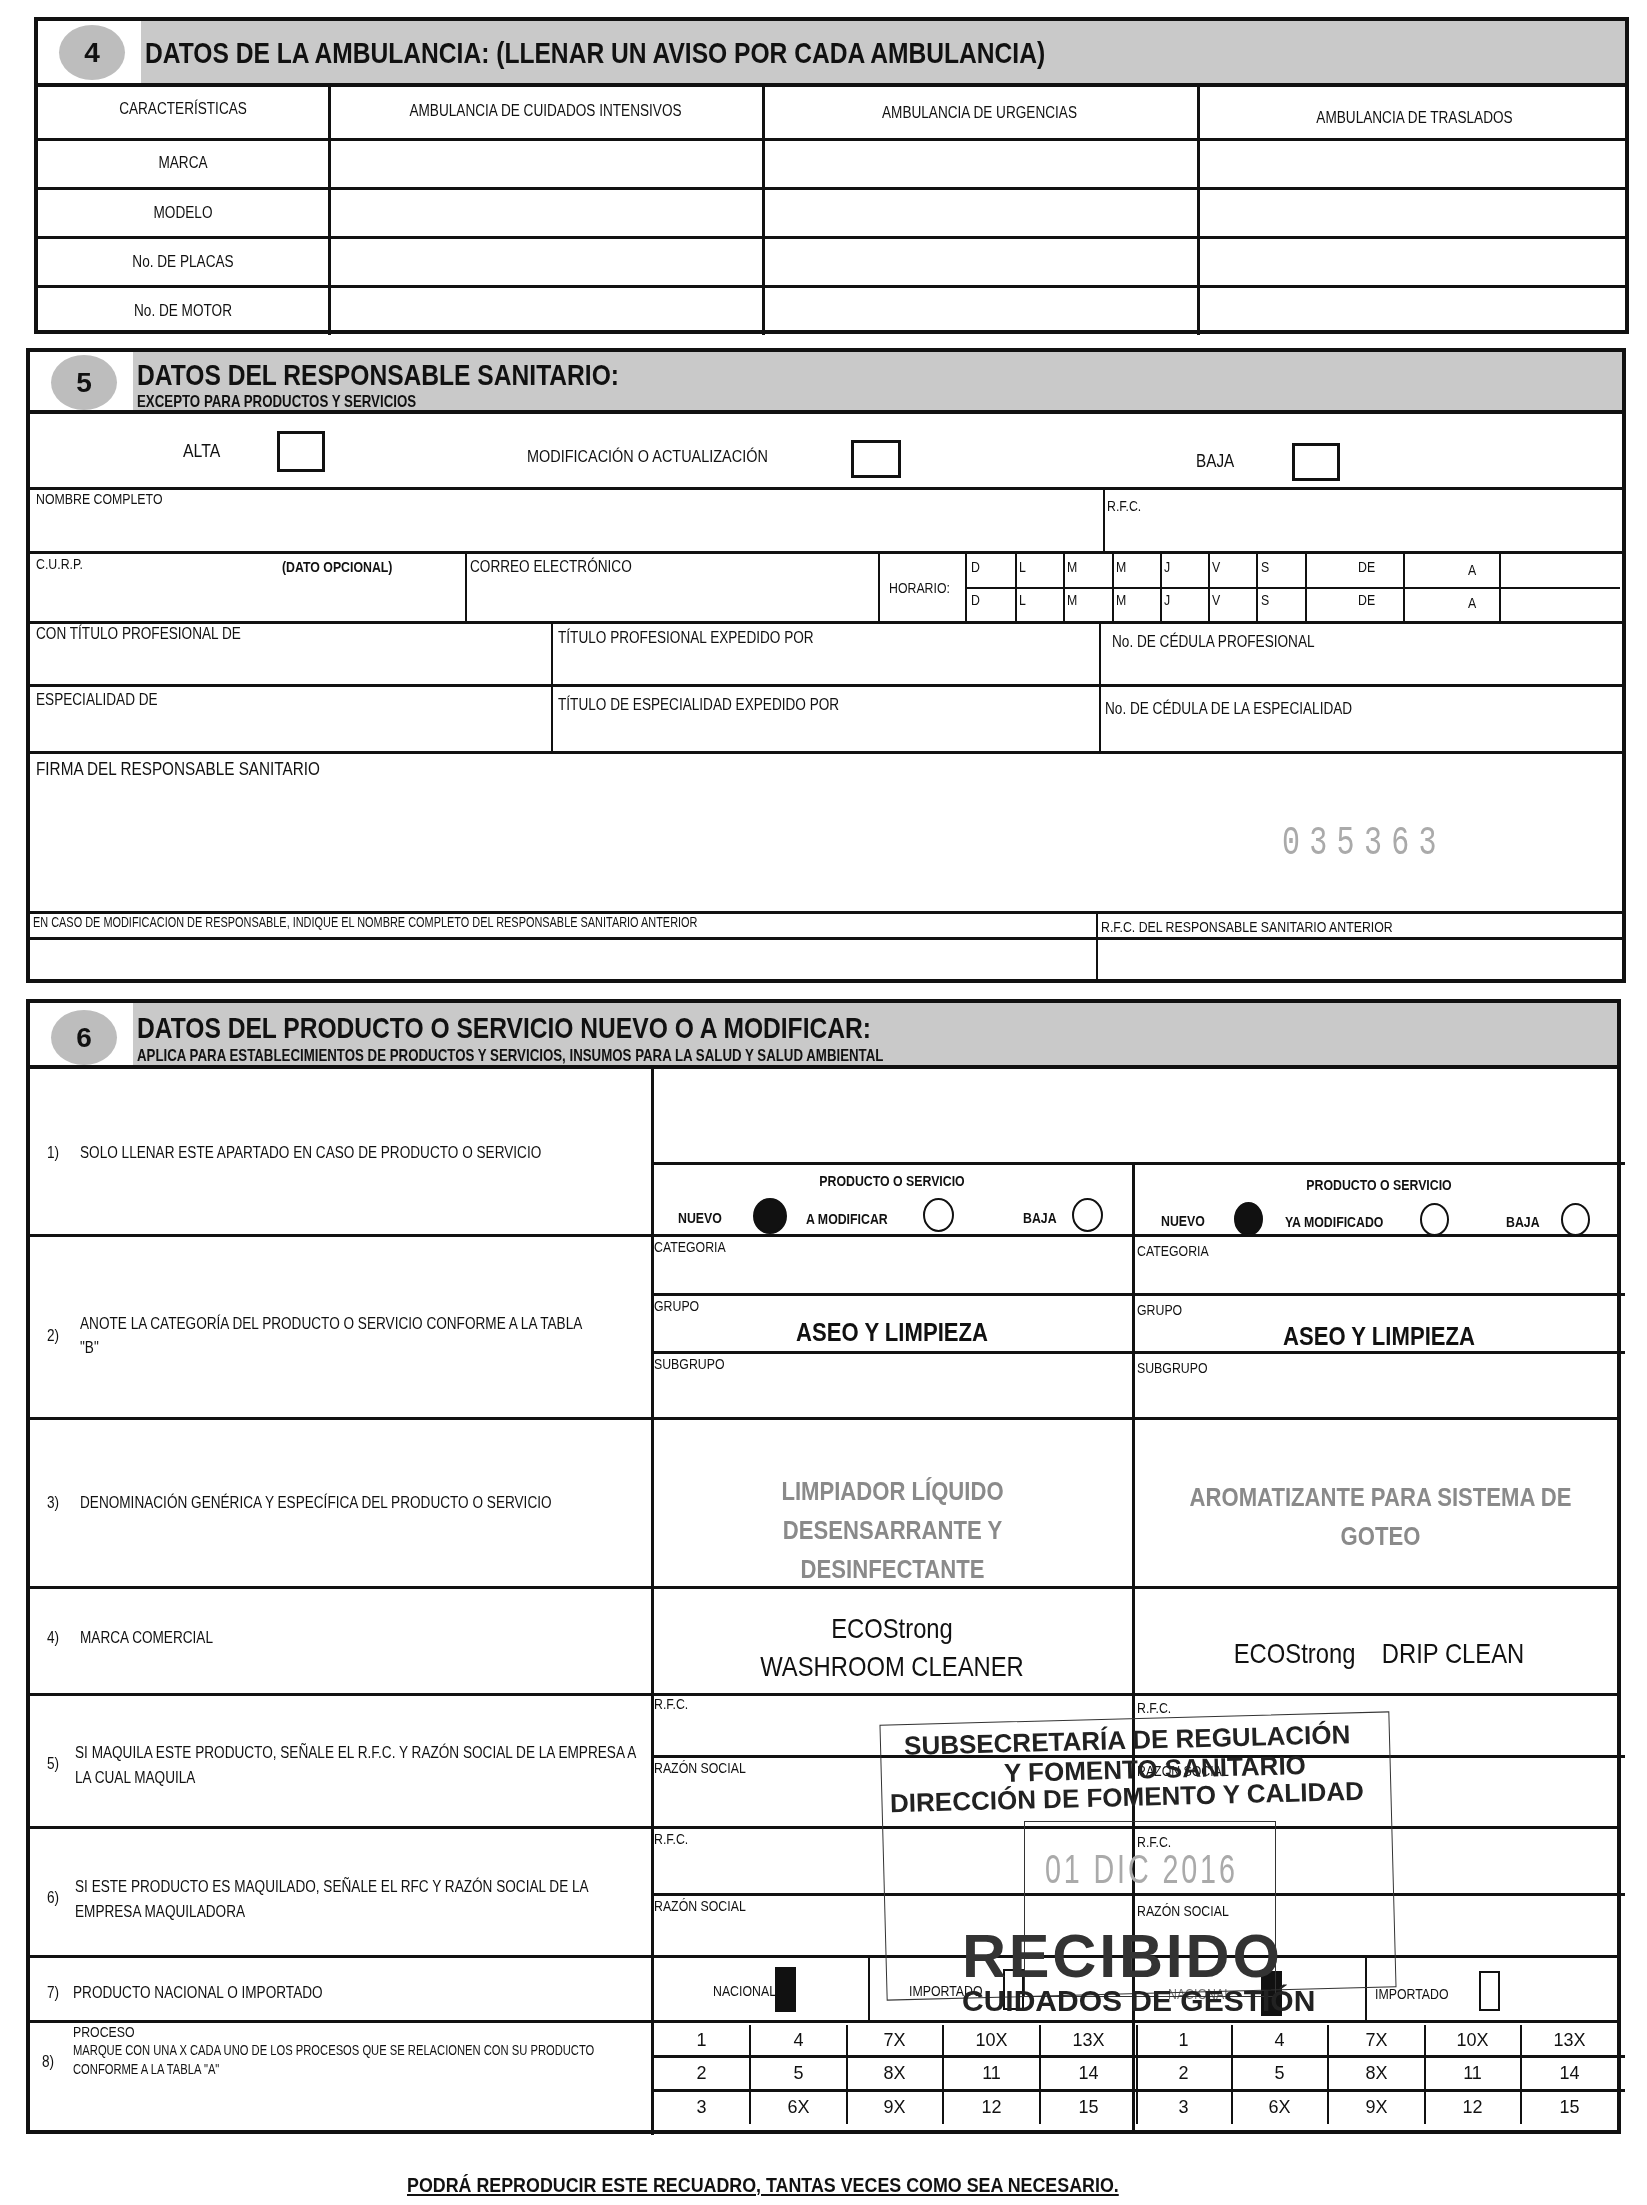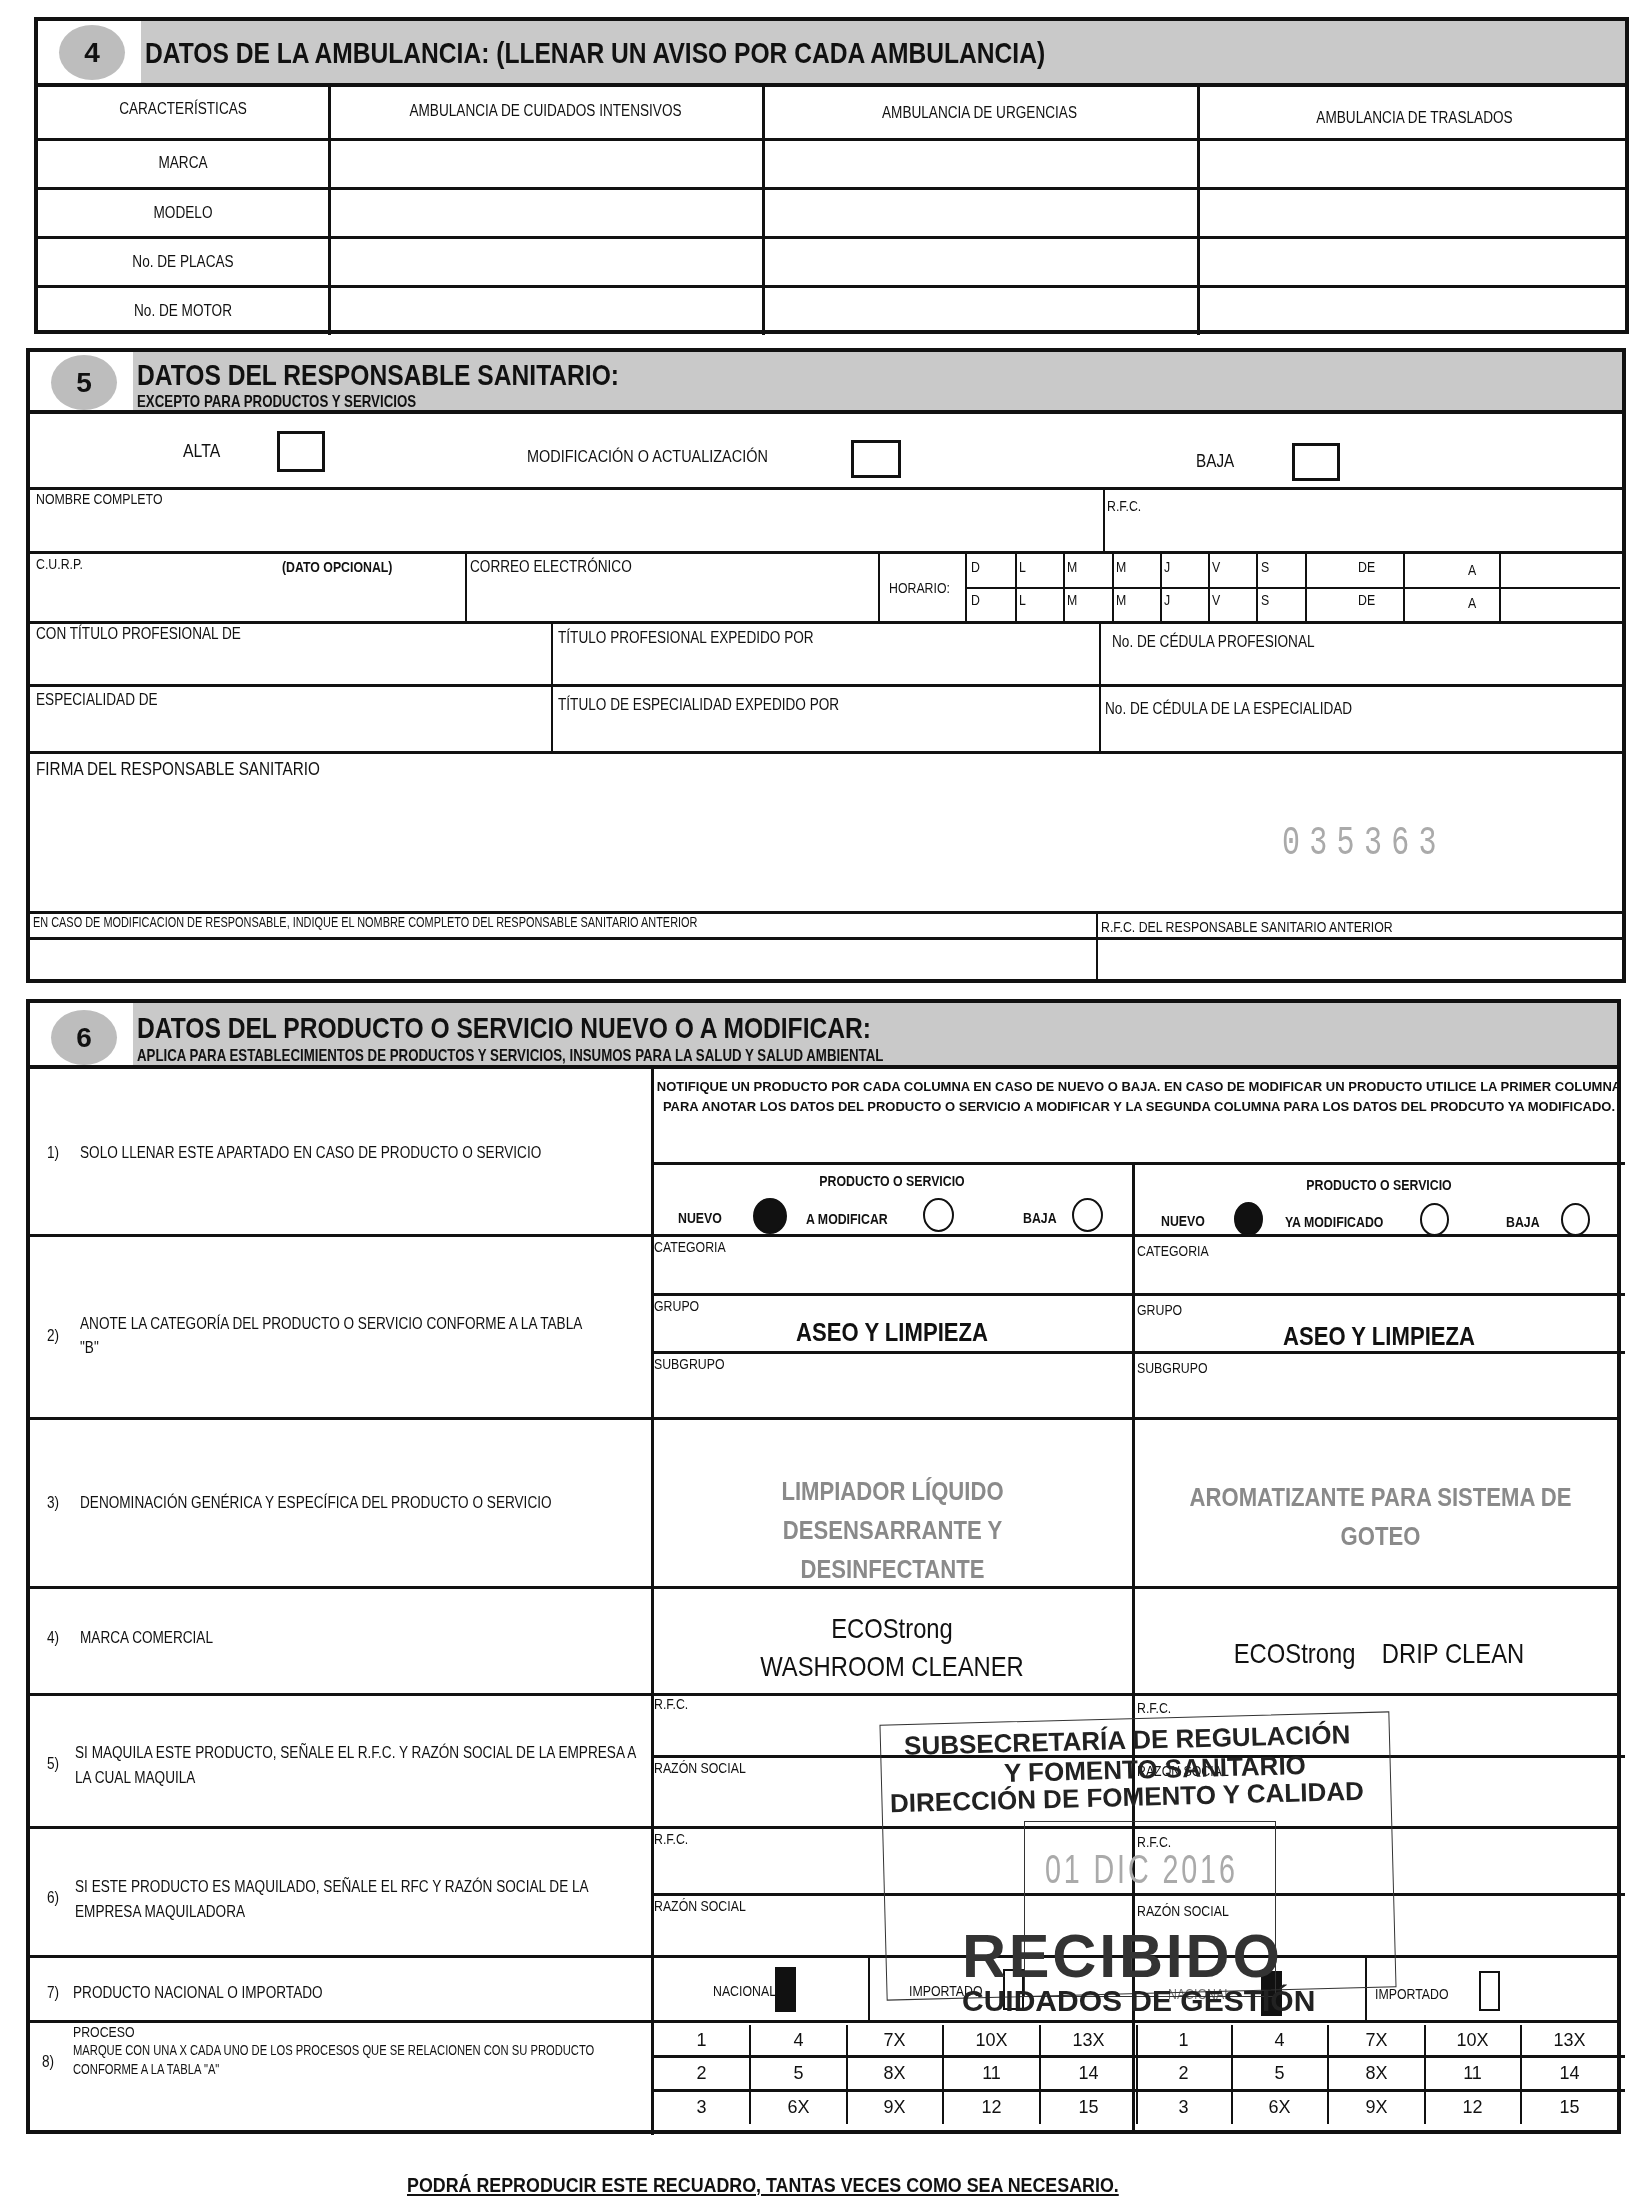--- a/index.html
+++ b/index.html
@@ -210,21 +210,20 @@
   <div class="lbl" style="left:17px;top:752px;">5)</div>
   <div class="abs" style="left:45px;top:737px;width:669px;font-size:16px;line-height:25px;transform:scaleX(0.85);transform-origin:left;">SI MAQUILA ESTE PRODUCTO, SEÑALE EL R.F.C. Y RAZÓN SOCIAL DE LA EMPRESA A LA CUAL MAQUILA</div>
   <div class="lbl" style="left:17px;top:886px;">6)</div>
   <div class="abs" style="left:45px;top:871px;width:683px;font-size:16px;line-height:25px;transform:scaleX(0.85);transform-origin:left;">SI ESTE PRODUCTO ES MAQUILADO, SEÑALE EL RFC Y RAZÓN SOCIAL DE LA EMPRESA MAQUILADORA</div>
   <div class="lbl" style="left:17px;top:981px;">7)</div>
   <div class="lbl" style="left:43px;top:981px;">PRODUCTO NACIONAL O IMPORTADO</div>
   <div class="lbl sm" style="left:43px;top:1021px;">PROCESO</div>
   <div class="lbl" style="left:12.4px;top:1050px;">8)</div>
   <div class="abs" style="left:43px;top:1038px;width:690px;font-size:14px;line-height:18.6px;transform:scaleX(0.8);transform-origin:left;">MARQUE CON UNA X CADA UNO DE LOS PROCESOS QUE SE RELACIONEN CON SU PRODUCTO CONFORME A LA TABLA "A"</div>
 
-  <div class="abs b" style="left:626px;top:74px;width:966px;font-size:13px;line-height:20px;text-align:center;transform:scaleX(1);">NOTIFIQUE UN PRODUCTO POR CADA COLUMNA EN CASO DE NUEVO O BAJA. EN CASO DE MODIFICAR UN PRODUCTO UTILICE LA PRIMER COLUMNA PARA ANOTAR LOS DATOS DEL PRODUCTO O SERVICIO A MODIFICAR Y LA SEGUNDA COLUMNA PARA LOS DATOS DEL PRODCUTO YA MODIFICADO.</div>
 
   <div class="lbl c b sm" style="left:624px;width:476px;top:170px;">PRODUCTO O SERVICIO</div>
   <div class="lbl b sm" style="left:648px;top:207px;">NUEVO</div>
   <div class="radio on" id="c1-nuevo" style="left:723px;top:195px;width:34px;height:36px;"></div>
   <div class="lbl b sm" style="left:776px;top:208px;">A MODIFICAR</div>
   <div class="radio" id="c1-mid" style="left:893px;top:195px;width:31px;height:34px;"></div>
   <div class="lbl b sm" style="left:993px;top:207px;">BAJA</div>
   <div class="radio" id="c1-baja" style="left:1042px;top:195px;width:31px;height:34px;"></div>
 
   <div class="lbl c b sm" style="left:1106px;width:486px;top:174px;">PRODUCTO O SERVICIO</div>

